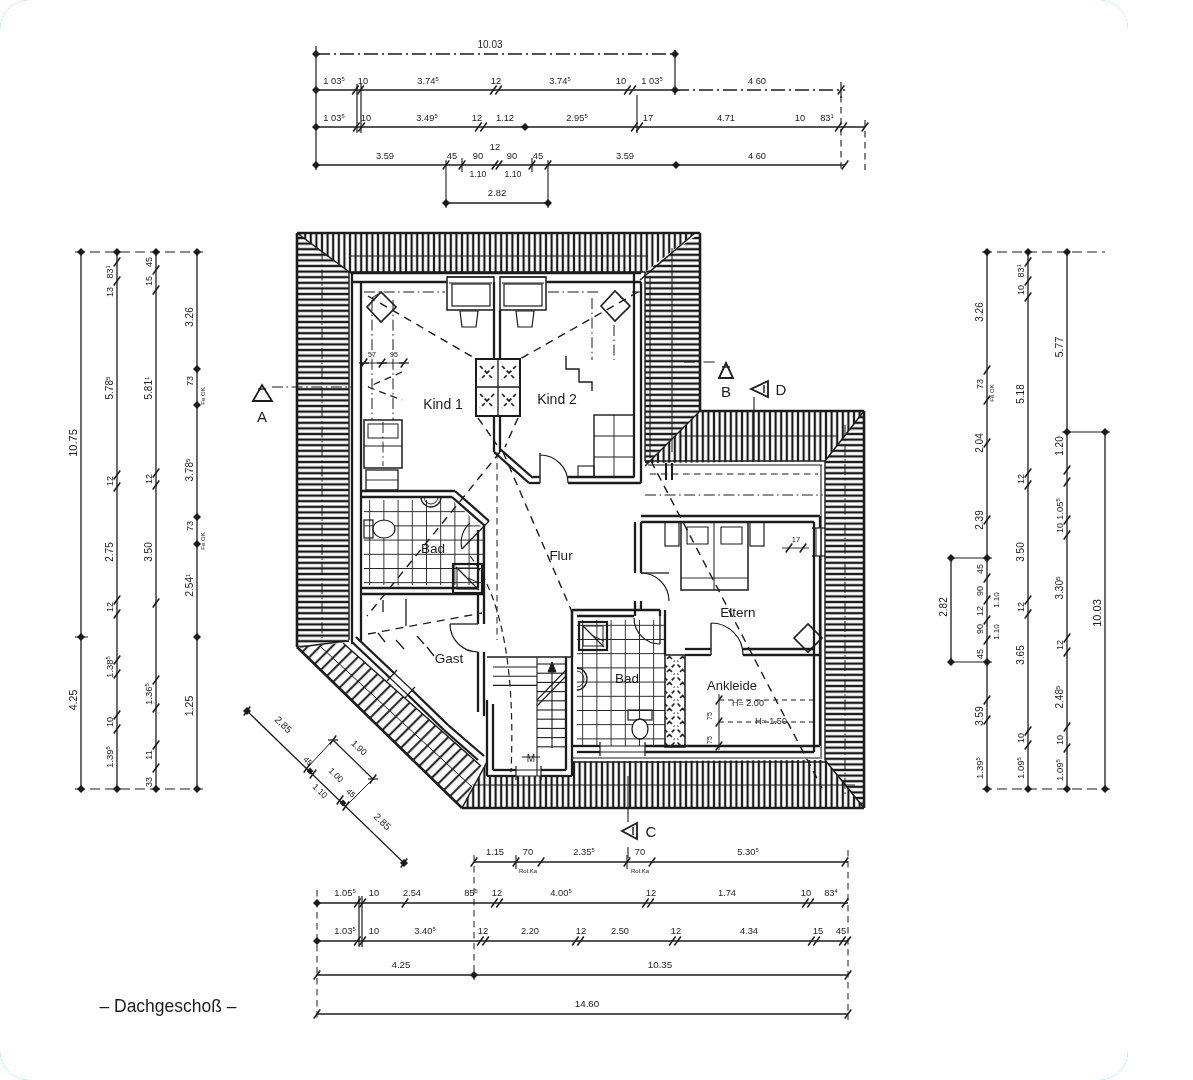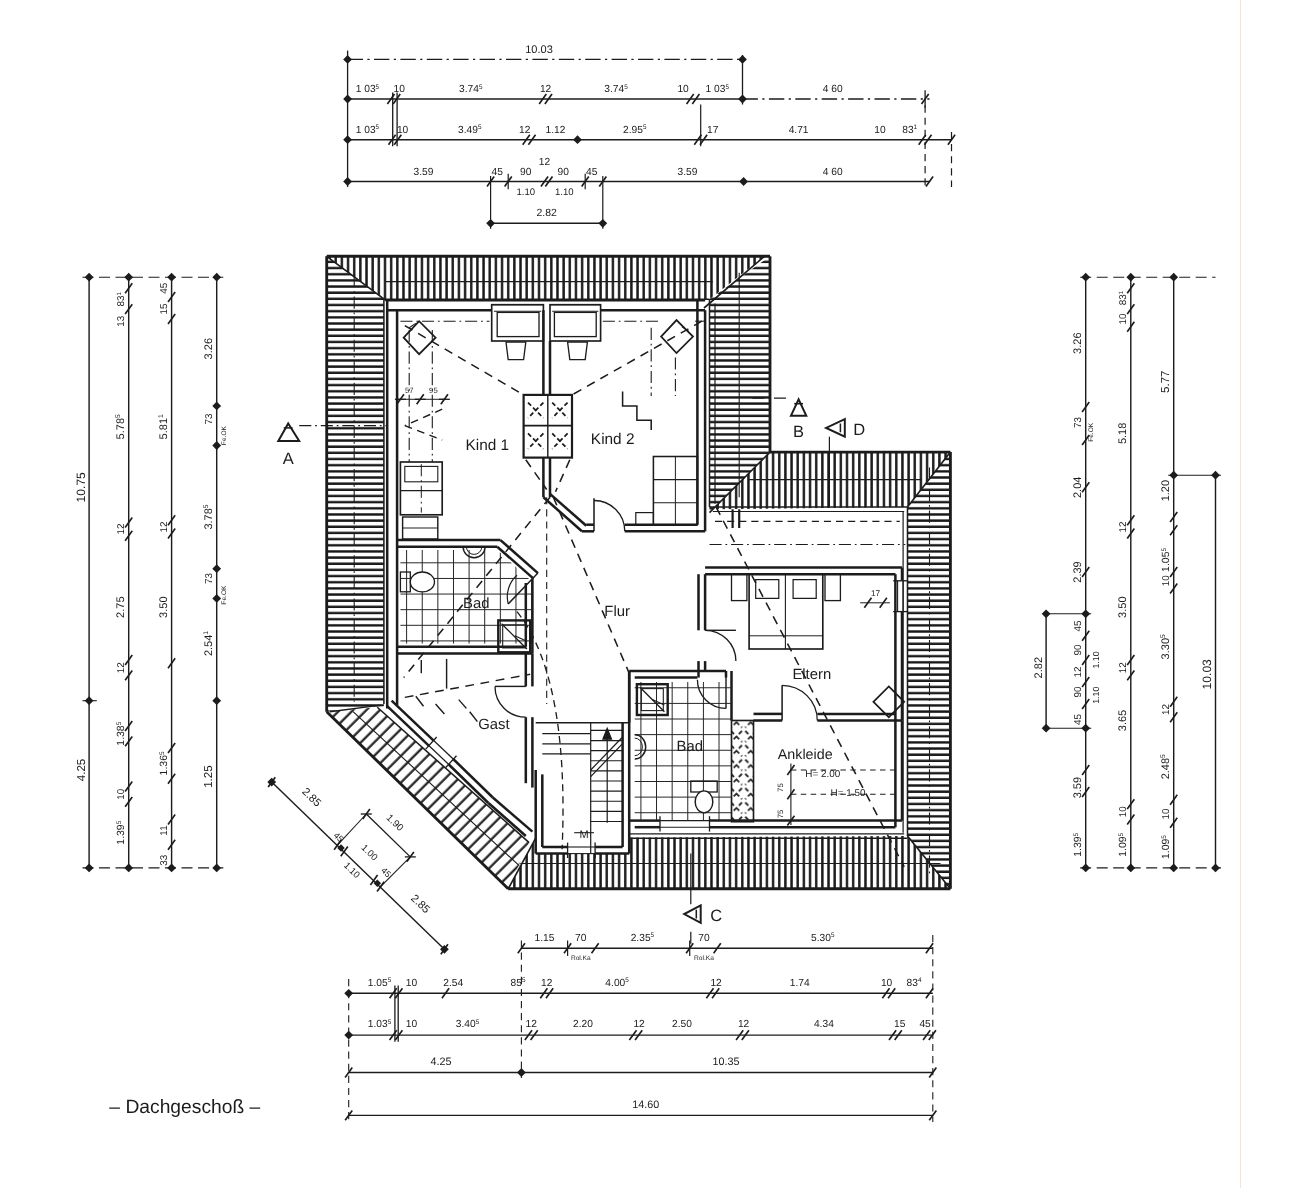--- a/index.html
+++ b/index.html
@@ -1,15 +1,15 @@
 <!DOCTYPE html>
 <html><head><meta charset="utf-8">
 <style>
 html,body{margin:0;padding:0;background:#ffffff;}
-#page{position:relative;width:1128px;height:1080px;background:#a16207;overflow:hidden;}
+#page{position:relative;width:1128px;height:1080px;background:#0ea5e9;overflow:hidden;border-radius:29px;}
 </style></head><body>
 <div id="page">
 <svg width="1193" height="1080" viewBox="0 0 1193 1080">
 <defs>
 <pattern id="hv" width="5.6" height="40" patternUnits="userSpaceOnUse">
   <line x1="2.8" y1="0" x2="2.8" y2="40" stroke="#191919" stroke-width="2.2"></line>
 </pattern>
 <pattern id="hh" width="40" height="5.6" patternUnits="userSpaceOnUse">
   <line x1="0" y1="2.8" x2="40" y2="2.8" stroke="#191919" stroke-width="2.2"></line>
 </pattern>

